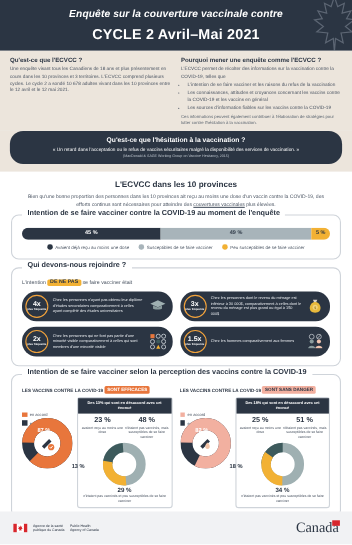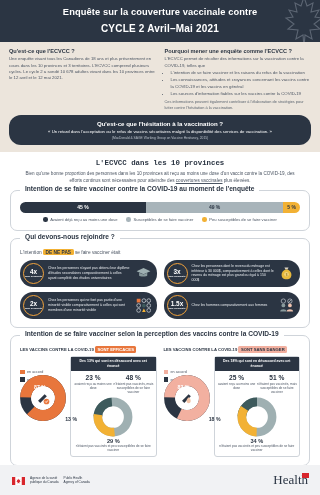--- a/index.html
+++ b/index.html
@@ -11,24 +11,24 @@
     overflow:hidden;
   }
   .page { position:relative; width:320px; height:495px; background:#fff; }
 
   
   .header {
     position:relative; background:#2b3543; color:#fff;
     padding:7px 18px 8px; text-align:center; overflow:hidden;
   }
   .header h1 {
-    font-size:9.3px; font-weight:bold; line-height:1.28; letter-spacing:.1px;
+    font-size:9.3px; font-weight:bold; line-height:1.28; letter-spacing:.1px;font-style:italic;
   }
   .header .cycle {
-    margin-top:4px; font-size:10px; font-weight:bold; letter-spacing:.2px;
+    margin-top:4px; font-size:13px; font-weight:bold; letter-spacing:.2px;
   }
   .leafwrap { position:absolute; right:-4px; top:-6px; opacity:.5; }
 
   
   .intro {
     background:#ece5dc; padding:6px 9px 5px; display:flex; gap:9px;
   }
   .intro .col { flex:1; }
   .intro h2 { font-size:5.6px; font-weight:bold; color:#2b3543; margin-bottom:2.2px; }
   .intro p  { font-size:4.3px; line-height:1.5; color:#4a5462; }
@@ -41,21 +41,21 @@
   .hesit {
     background:#2b3543; color:#fff; border-radius:12px;
     padding:4.5px 12px 5px; text-align:center;
   }
   .hesit h3 { font-size:6.1px; font-weight:bold; margin-bottom:2px; }
   .hesit p  { font-size:4.3px; line-height:1.4; }
   .hesit .cite { font-size:3.3px; color:#b9c0c9; margin-top:1.5px; }
 
   
   .prov { text-align:center; padding:7px 22px 6px; }
-  .prov h3 { font-size:7.4px; font-weight:bold; color:#2b3543; margin-bottom:2.5px;font-family:Liberation Mono, monospace; }
+  .prov h3 { font-size:7.4px; font-weight:bold; color:#2b3543; margin-bottom:2.5px; }
   .prov p  { font-size:4.6px; line-height:1.55; color:#4a5462; }
   .prov a  { color:#4a5462; text-decoration:underline; }
 
   
   .panel {
     margin:0 10px 7px; border:1px solid #cfd4da; border-radius:7px;
     position:relative; padding:11px 9px 8px;
   }
   .panel-title {
     position:absolute; top:-5.5px; left:9px; background:#fff;
@@ -420,17 +420,17 @@
           <rect x="19.5" y="0" width="6.5" height="16" fill="#d8262c"></rect>
           <path d="M13 3 L14 6 L16.5 5 L15.5 8 L17.5 8.5 L14.5 10.5 L15.2 13 L13 12 L10.8 13 L11.5 10.5 L8.5 8.5 L10.5 8 L9.5 5 L12 6 Z" fill="#d8262c"></path>
         </svg>
       </span>
       <span class="foot-txt" style="white-space:pre-line">Agence de la santé
 publique du Canada</span>
       <span class="foot-txt" style="white-space:pre-line">Public Health
 Agency of Canada</span>
     </div>
     <div class="wordmark">
-      <span>Health</span><span class="wm-flag"></span>
+      <span>Canada</span><span class="wm-flag"></span>
     </div>
   </div>
 
 </div>
 
 </body></html>

